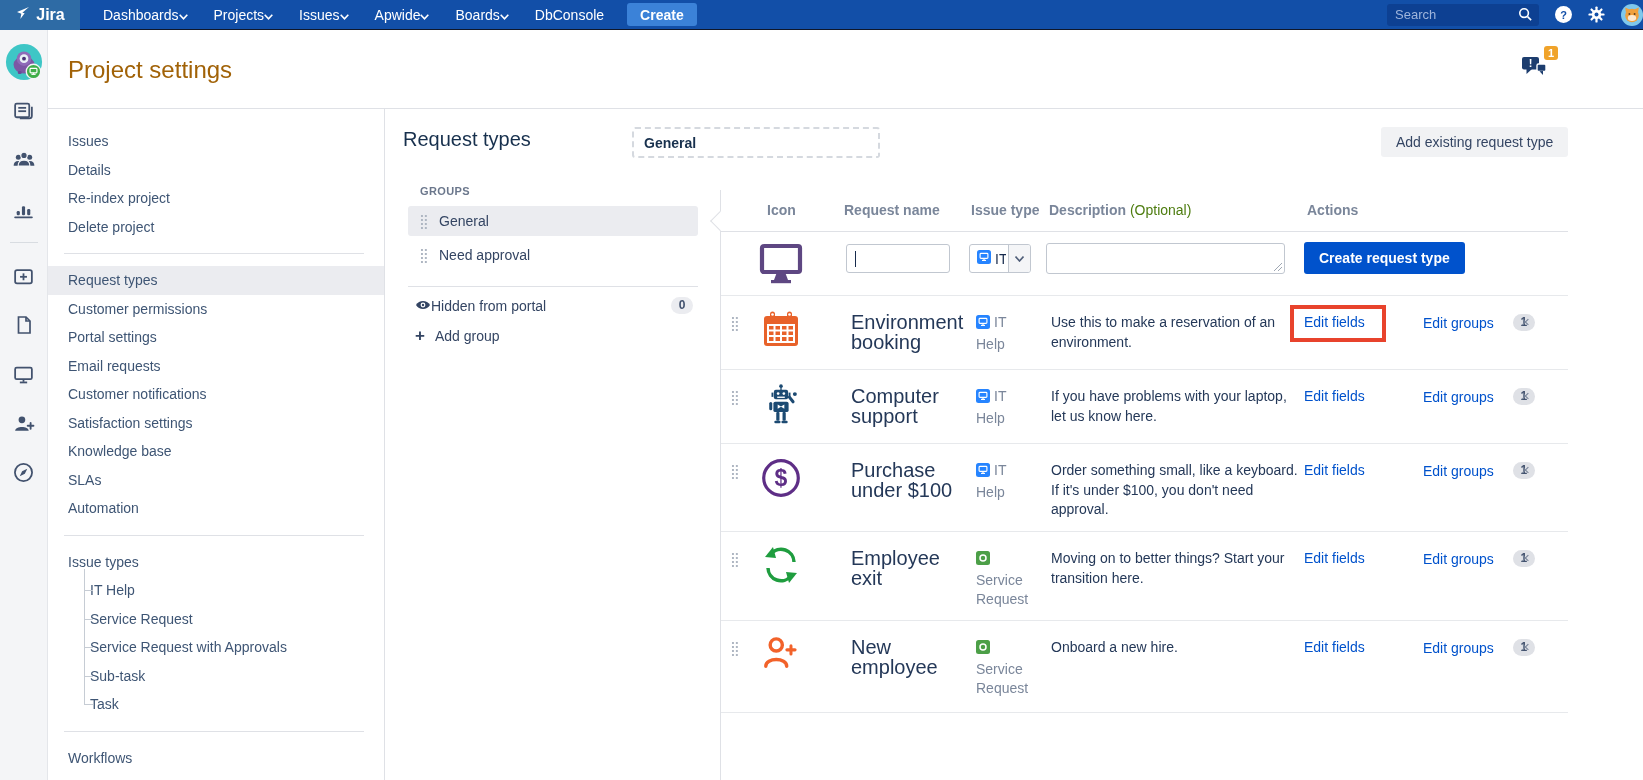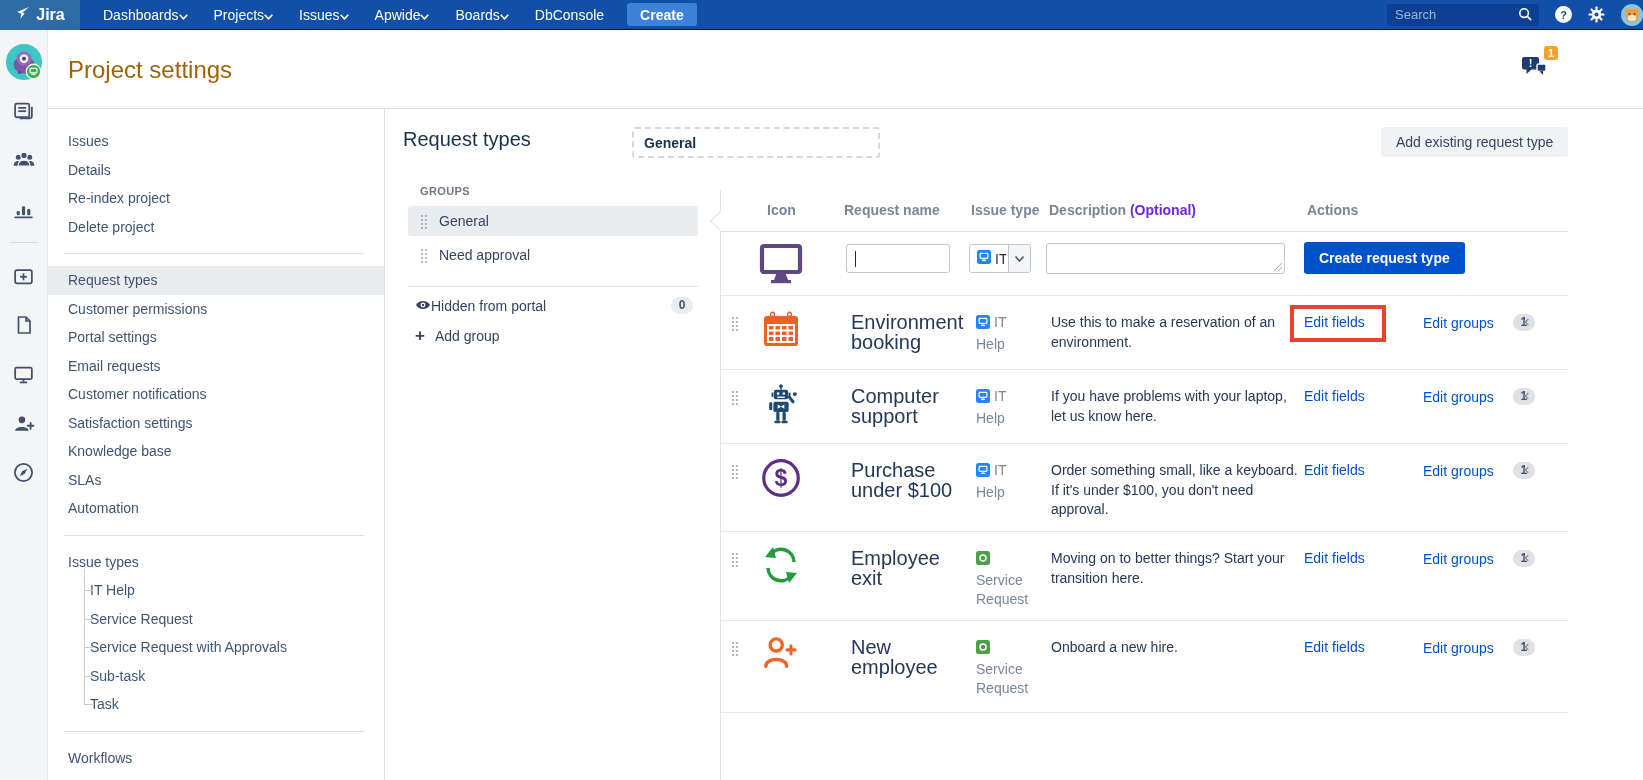--- a/index.html
+++ b/index.html
@@ -76,21 +76,21 @@
   .add-group-row { position:absolute; left:12px; top:143px; display:flex; align-items:center; gap:10px;
                    font-size:14px; color:#344563; cursor:pointer; }
   .plus-glyph { font-size:17px; font-weight:bold; color:#344563; line-height:14px; }
 
   
   .rt-table { position:absolute; left:720px; top:190px; width:848px; height:590px; border-left:1px solid #DFE1E6; }
   .notch { position:absolute; left:-8px; top:24px; width:14px; height:14px; background:#fff;
            border-left:1px solid #DFE1E6; border-bottom:1px solid #DFE1E6; transform:rotate(45deg); }
   .thead { position:relative; height:42px; border-bottom:1px solid #DFE1E6; }
   .th { position:absolute; top:12px; font-size:14px; font-weight:bold; color:#7A869A; }
-  .th-opt { color:#6d28d9; font-weight:bold; }
+  .th-opt { color:#4d7c0f; font-weight:normal; }
   .form-row { position:relative; height:64px; border-bottom:1px solid #E7E9EC; }
   .form-icon { position:absolute; left:36px; top:10px; width:48px; text-align:center; }
   .name-input { position:absolute; left:125px; top:12px; width:104px; height:29px; border:1px solid #C1C7D0; border-radius:3px; background:#fff; }
   .caret { position:absolute; left:8px; top:6px; width:1px; height:16px; background:#172B4D; }
   .issue-select { position:absolute; left:248px; top:12px; height:29px; display:flex; border:1px solid #C1C7D0; border-radius:3px; overflow:hidden; cursor:pointer; background:#fff; }
   .issue-select .sel-main { display:flex; align-items:center; gap:4px; padding:0 2px 0 7px; width:38px; overflow:hidden; }
   .sel-text { font-size:14px; color:#172B4D; white-space:nowrap; overflow:hidden; width:12px; }
   .issue-select .sel-arrow { width:22px; background:#F4F5F7; border-left:1px solid #C1C7D0; display:flex; align-items:center; justify-content:center; }
   .desc-area { position:absolute; left:325px; top:11px; width:239px; height:31px; border:1px solid #C1C7D0; border-radius:3px; background:#fff; }
   .resize-grip { position:absolute; right:2px; bottom:2px; width:10px; height:10px;

